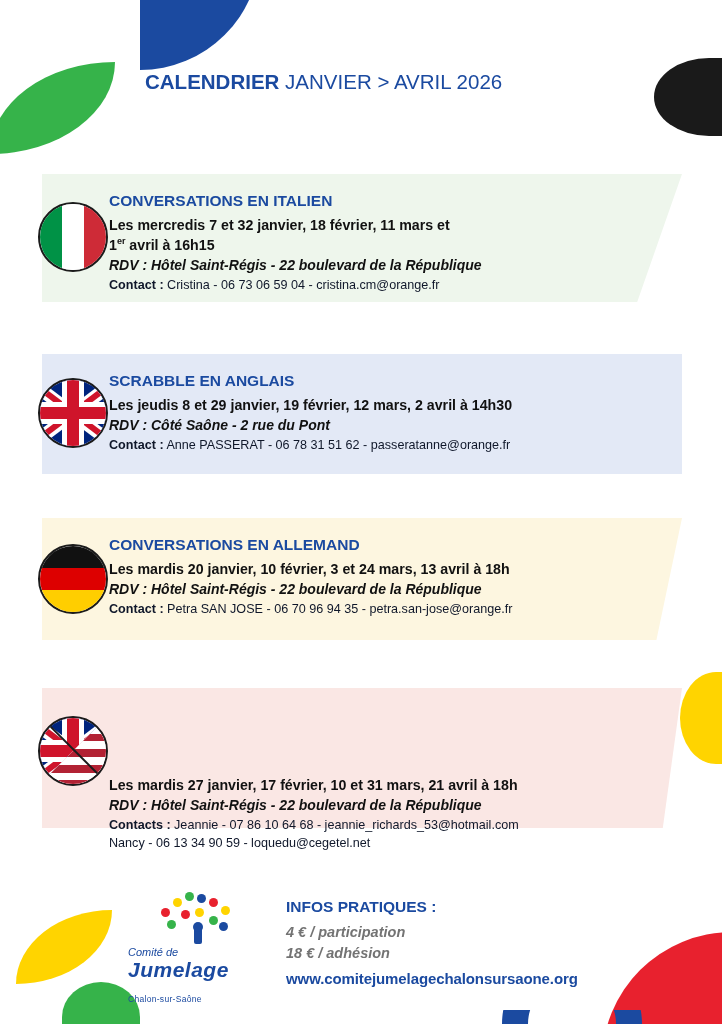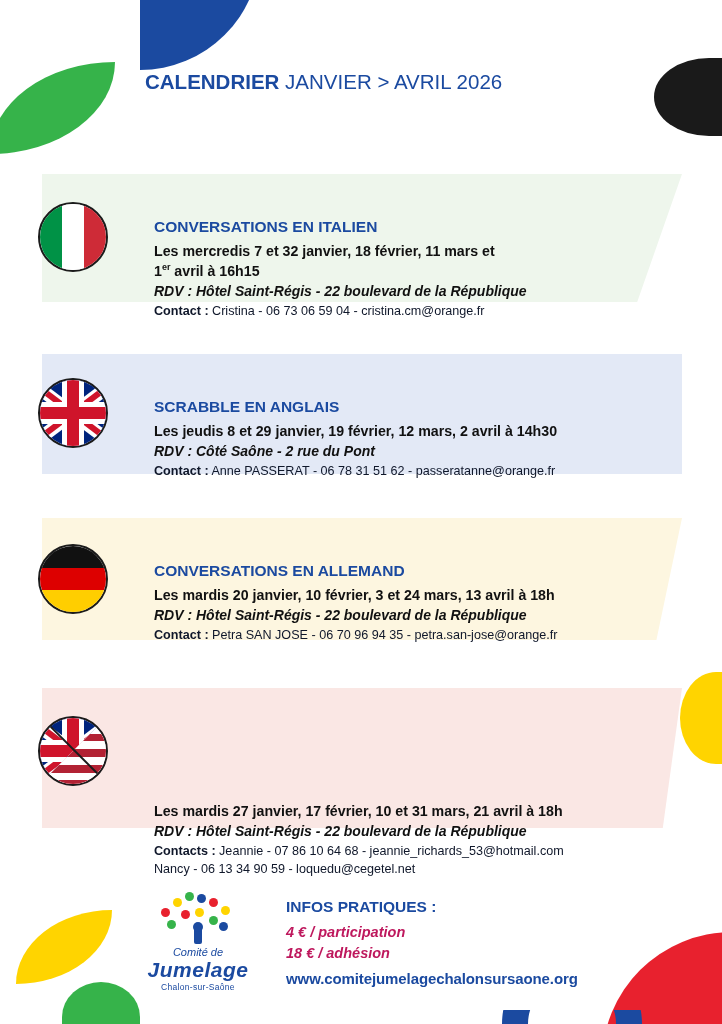--- a/index.html
+++ b/index.html
@@ -77,21 +77,21 @@
   
   .block { position: absolute; left: 42px; width: 640px; }
   .band {
     position: absolute; left: 0; top: 0; width: 100%; height: 100%;
   }
   .band-it   { background: #eef6ec; clip-path: polygon(0 0, 100% 0, 93% 100%, 0 100%); }
   .band-en   { background: #e3e9f6; clip-path: polygon(0 0, 100% 0, 100% 100%, 0 100%); }
   .band-de   { background: #fdf6e0; clip-path: polygon(0 0, 100% 0, 96% 100%, 0 100%); }
   .band-us   { background: #fae7e4; clip-path: polygon(0 0, 100% 0, 97% 100%, 0 100%); }
 
-  .block-inner { position: relative; padding: 18px 20px 16px 112px; margin-top: 26px; }
+  .block-inner { position: relative; padding: 18px 20px 16px 67px; }
   .b-title {
     color: #1b4aa0; font-weight: bold; font-size: 15.5px; margin-bottom: 6px;
   }
   .b-dates { font-size: 14.2px; font-weight: bold; color: #111; line-height: 1.35; }
   .b-rdv { font-size: 14px; font-weight: bold; font-style: italic; color: #111; margin-top: 2px; }
   .b-contact { font-size: 12.6px; color: #0f172a; margin-top: 4px; line-height: 1.4; }
   .b-contact b { font-weight: bold; }
   sup { font-size: 9px; vertical-align: super; }
 
   
@@ -146,38 +146,38 @@
       radial-gradient(circle at 82% 72%, #fff 1.1px, transparent 1.3px);
   }
   .split-line { position:absolute; inset:0; }
   .split-line::before{
     content:""; position:absolute; left:-10%; top:50%; width:130%; height:2px;
     background:#1b1b1b; transform: rotate(45deg); transform-origin:center;
   }
 
   
   .footer { position: absolute; left: 0; top: 880px; width: 722px; height: 144px; }
-  .logo { position: absolute; left: 128px; top: 12px; width: 140px; text-align: center; }
+  .logo { position: absolute; left: 128px; top: 12px; width: 140px; text-align: left; }
   .logo-tree { position: relative; width: 86px; height: 52px; margin: 0 auto; }
   .logo-tree .dot { position: absolute; width: 9px; height: 9px; border-radius: 50%; }
   .logo-trunk {
     position: absolute; left: 50%; margin-left: -4px; bottom: 0; width: 8px; height: 20px;
     background: #1b4aa0; border-radius: 2px;
   }
   .logo-person {
     position:absolute; left:50%; margin-left:-5px; bottom:0; width:10px; height:10px;
     border-radius:50%; background:#1b4aa0;
   }
   .logo-comite { font-size: 11px; color: #1b4aa0; font-style: italic; margin-top: 2px; }
   .logo-jum { font-size: 21px; color: #1b4aa0; font-weight: bold; font-style: italic; letter-spacing:0.5px; }
-  .logo-city { font-size: 8.5px; color: #1b4aa0; letter-spacing: 0.3px; }
+  .logo-city { font-size: 8.5px; color: #1b4aa0; letter-spacing: 0.3px; margin-top: 12px; }
 
   .infos { position: absolute; left: 286px; top: 18px; width: 400px; }
   .infos-title { color:#1b4aa0; font-weight:bold; font-size:15.5px; margin-bottom:6px; }
-  .infos-line { color:#be185d; font-weight:bold; font-style: italic; font-size:14.5px; line-height:1.45; }
+  .infos-line { color:#737373; font-weight:bold; font-style: italic; font-size:14.5px; line-height:1.45; }
   .infos-url { color:#1b4aa0; font-weight:bold; font-size:15px; margin-top:6px; letter-spacing:-0.1px; }
 </style>
 </head>
 <body>
 
 <div class="page">
 
   <div class="deco deco-blue-top"></div>
   <div class="deco deco-green-leaf"></div>
   <div class="deco deco-black"></div>

